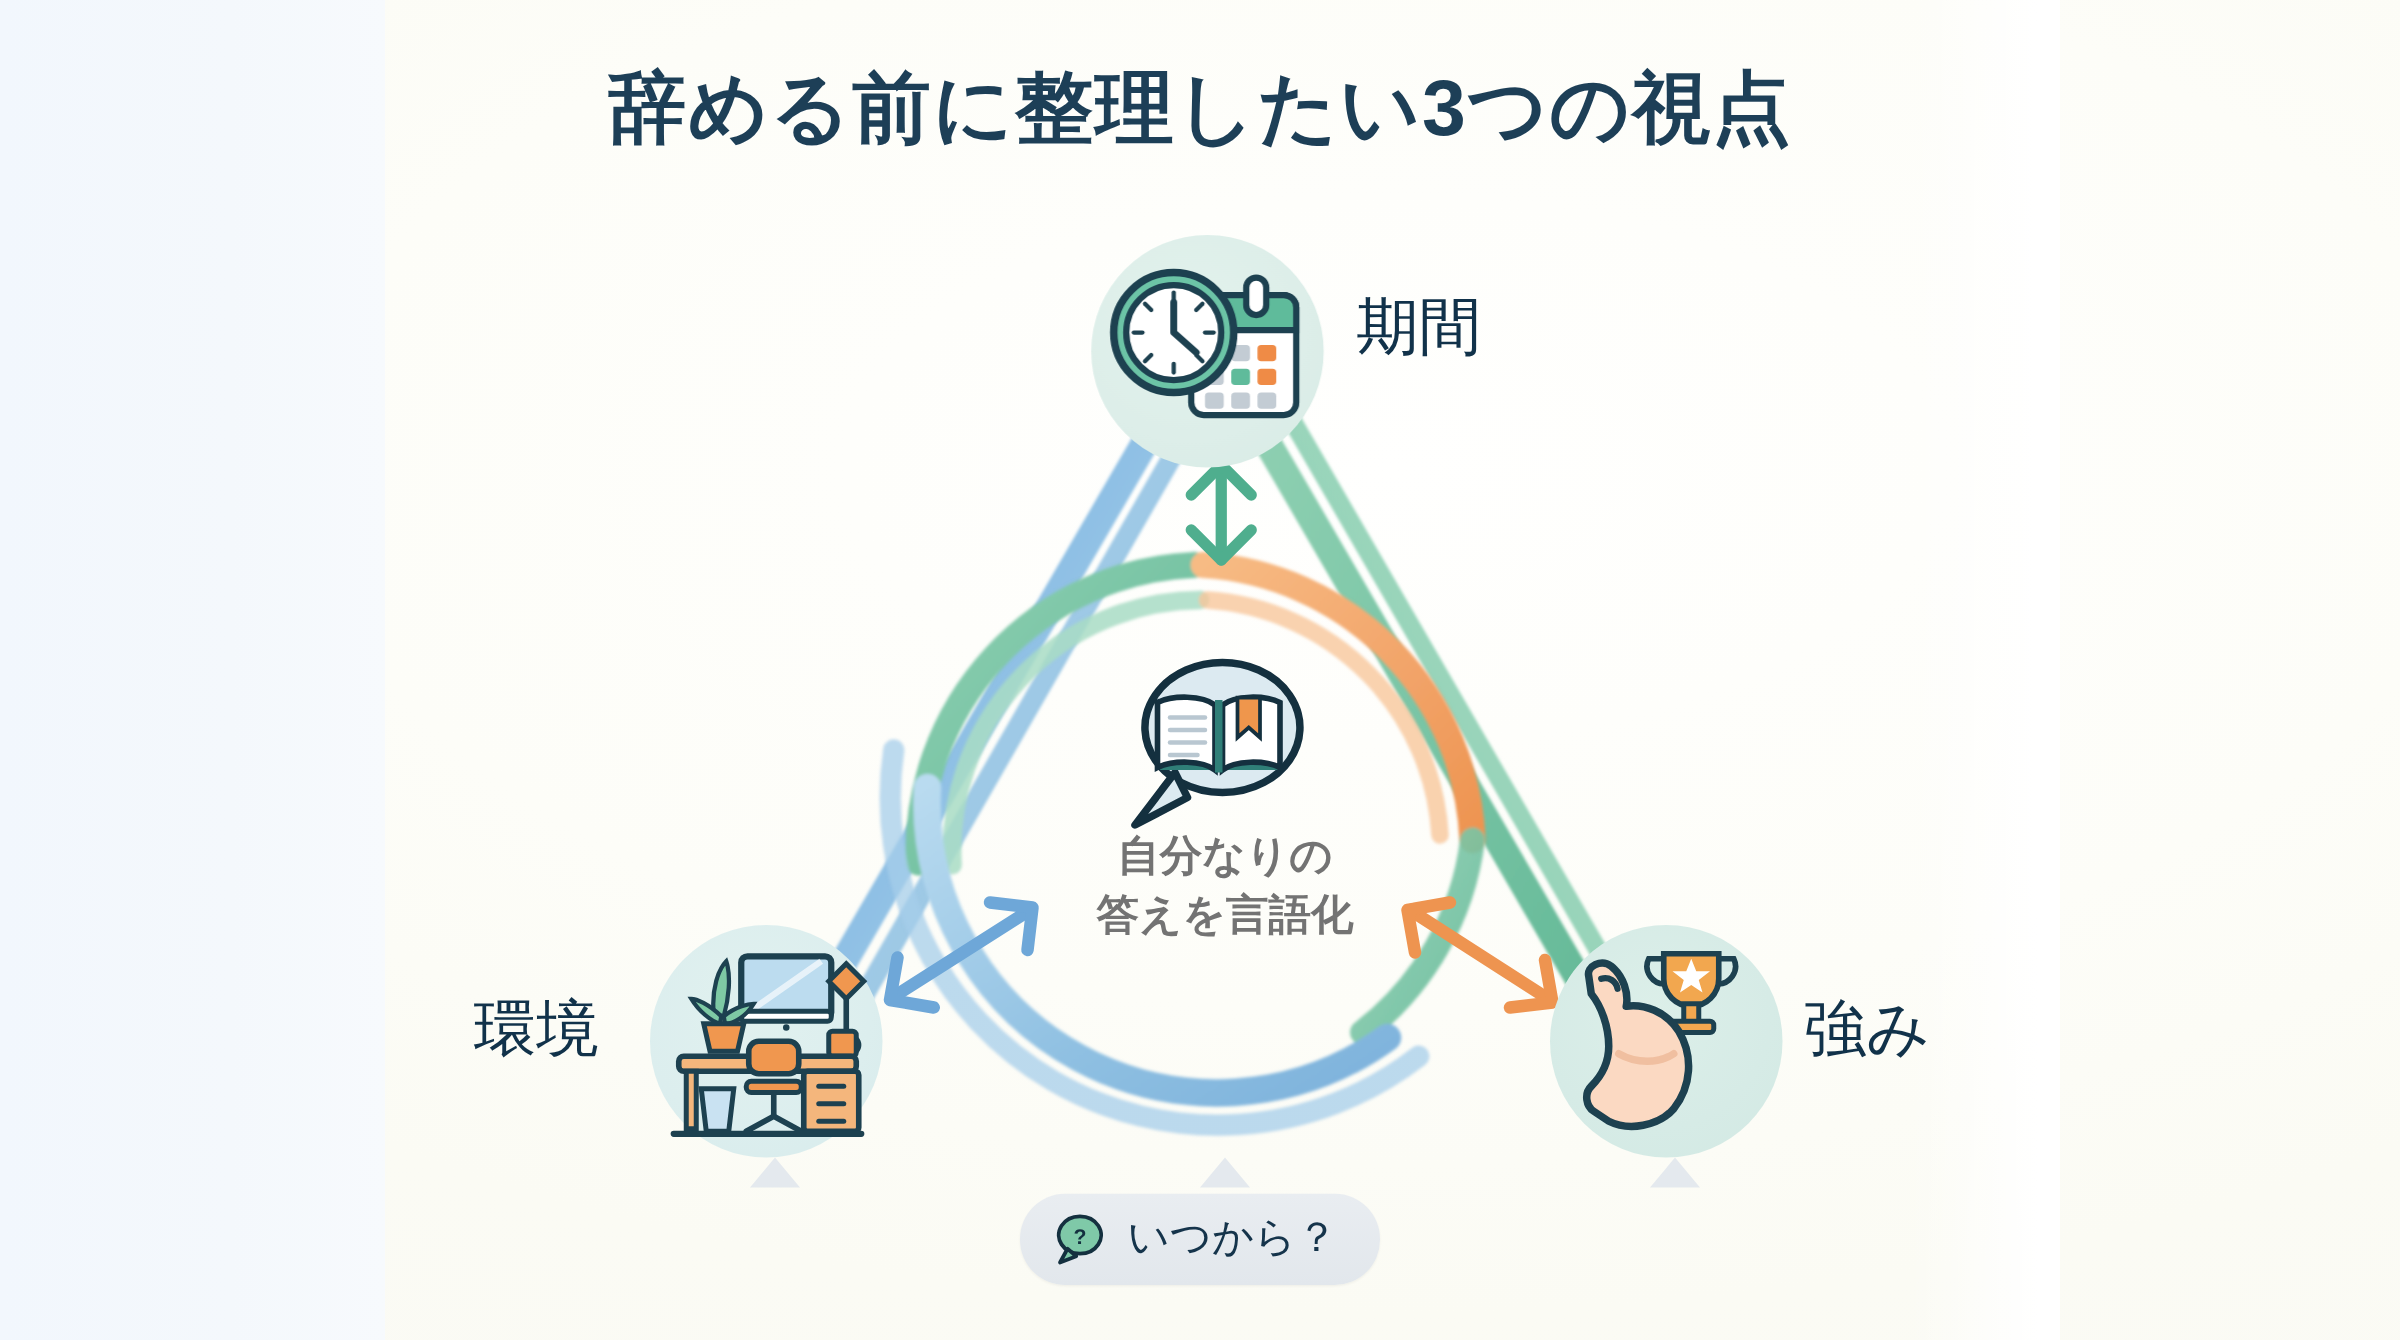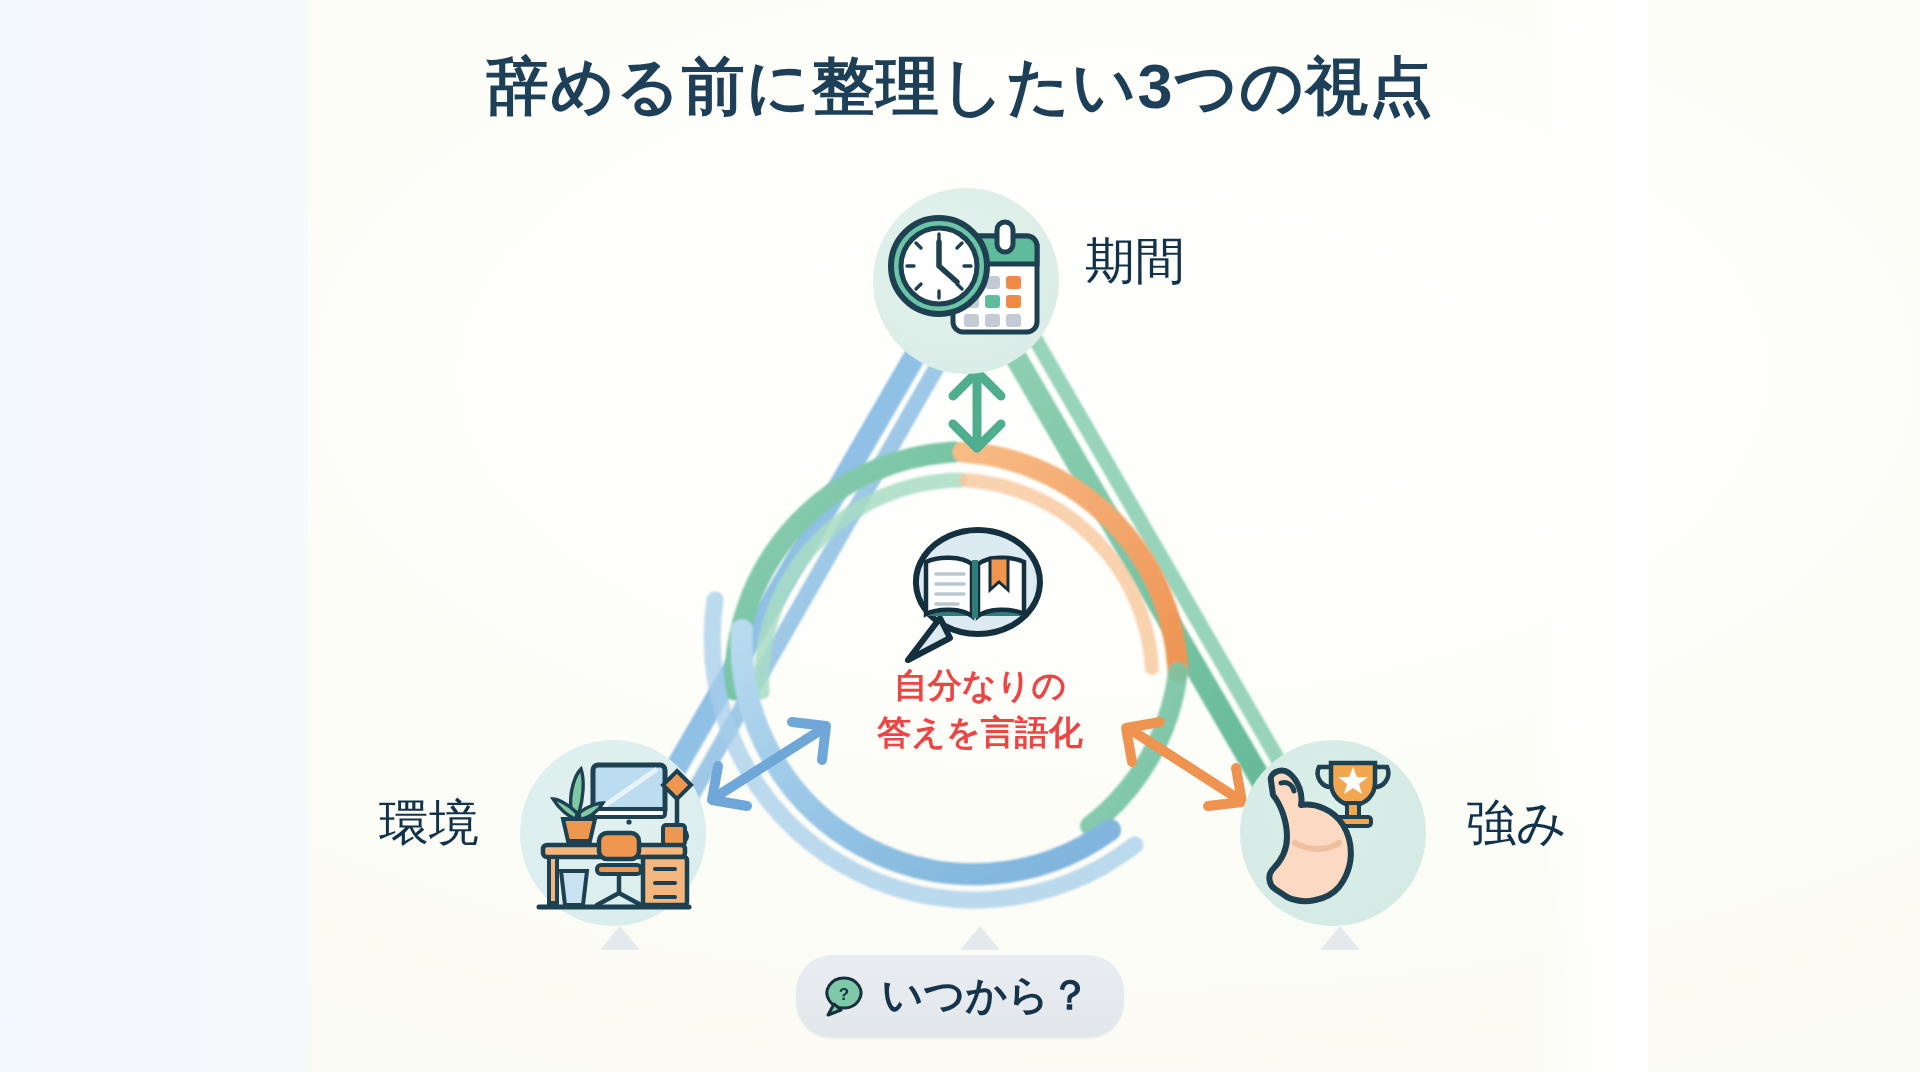--- a/index.html
+++ b/index.html
@@ -44,27 +44,27 @@
   #diagram{position:absolute;left:0;top:0;width:1920px;height:1072px;}
 
   
   .node-label{
     position:absolute;
     font-size:50px;font-weight:normal;color:#11324a;
     white-space:nowrap;
   }
   .node-label.top{left:1085px;top:228px;}
   .node-label.left{left:379px;top:790px;}
-  .node-label.right{left:1443px;top:790px;margin-left:23px;}
+  .node-label.right{left:1443px;top:790px;}
 
   
   .center-text{
     position:absolute;left:785px;top:662px;width:390px;
     text-align:center;
-    color:#ef4444;
+    color:#737373;
     font-size:34px;font-weight:bold;line-height:1.38;
     white-space:pre-line;
   }
 
   
   .icon-node{
     position:absolute;
     border-radius:50%;
     display:flex;align-items:center;justify-content:center;
   }
@@ -78,21 +78,21 @@
     display:flex;justify-content:center;align-items:center;gap:70px;
   }
   .chip{
     display:flex;align-items:center;gap:16px;
     background:linear-gradient(180deg,#e9edf1 0%,#e2e7ec 100%);
     border-radius:36px;
     padding:13px 34px 15px 26px;
     box-shadow:0 1px 2px rgba(0,0,0,.05);
   }
   .chip-label{
-    font-size:41px;font-weight:bold;color:#15344b;white-space:nowrap;
+    font-size:33px;font-weight:normal;color:#15344b;white-space:nowrap;
   }
   .chip-icon{width:44px;height:44px;flex:0 0 44px;display:block;}
 </style>
 </head>
 <body>
 
 <div id="stage">
 
   <div class="band-left"></div>
   <div class="canvas"></div>

